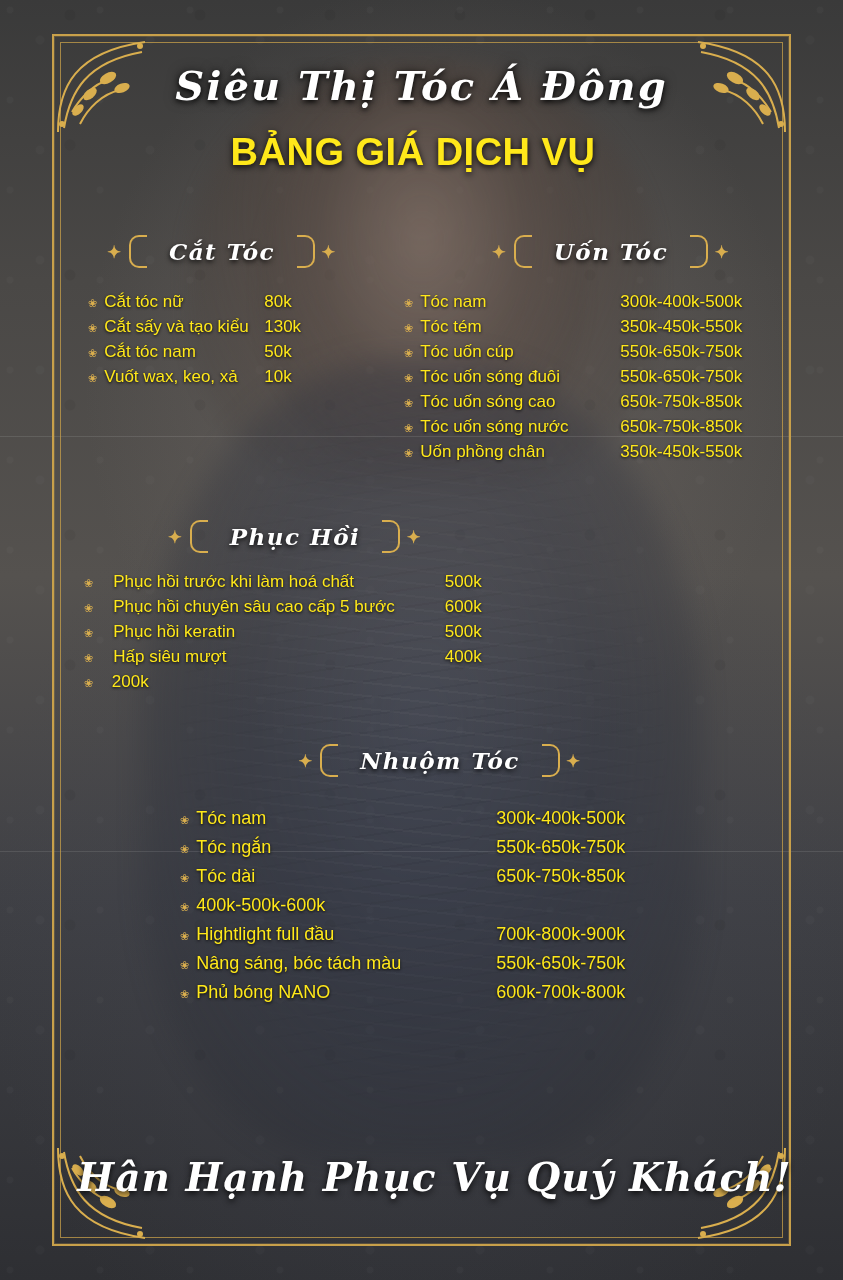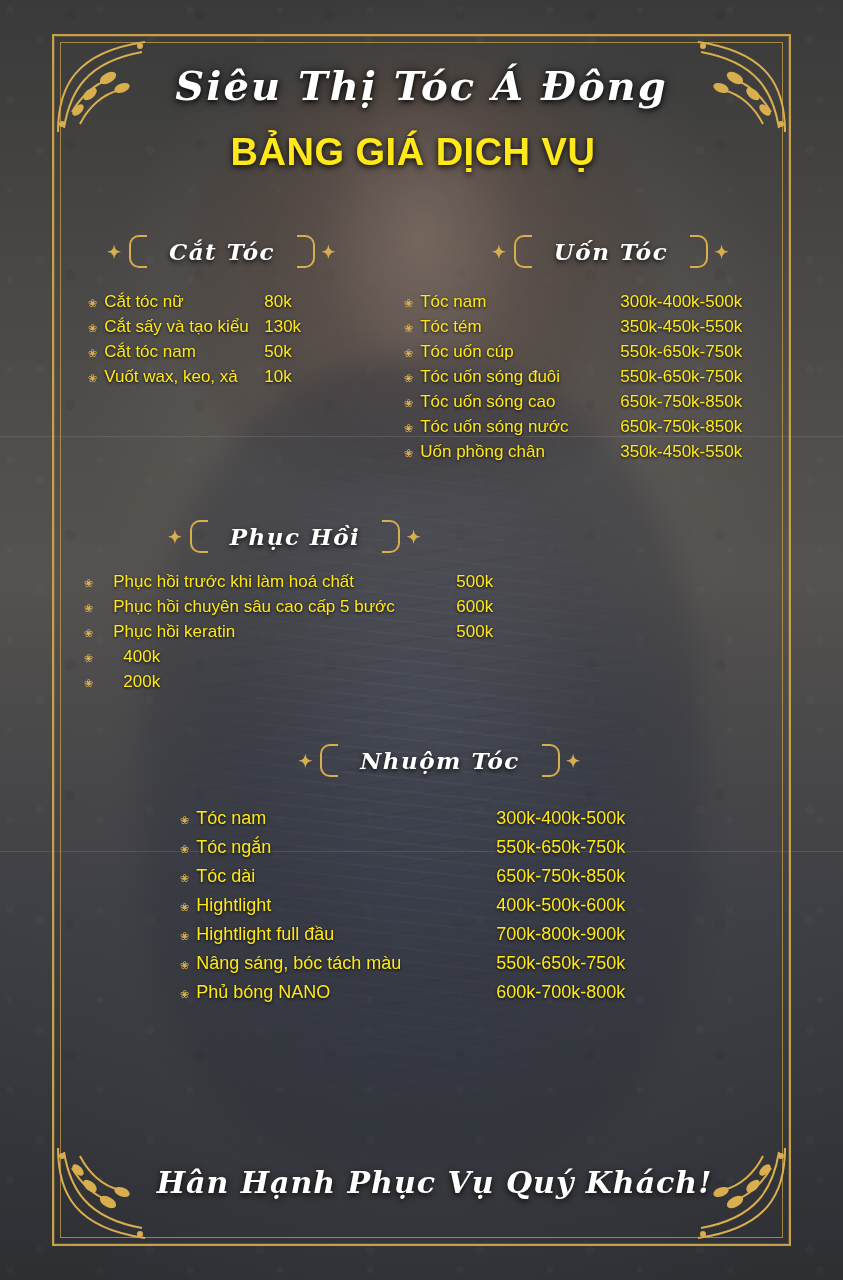--- a/index.html
+++ b/index.html
@@ -232,38 +232,38 @@
   #list-cat .price { width: 52px; }
 
   #sec-uon-head { left: 476px; top: 233px; width: 270px; }
   #list-uon { left: 404px; top: 292px; width: 380px; }
   #list-uon .label { width: 200px; }
   #list-uon .price { width: 160px; text-align: left; }
 
   #sec-phuc-head { left: 170px; top: 518px; width: 250px; }
   #list-phuc { left: 84px; top: 572px; width: 420px; }
   #list-phuc .label { width: 320px; margin-left: 13px; }
-  #list-phuc .price { width: 60px; text-align: right; }
+  #list-phuc .price { width: 60px; text-align: center; }
 
   #sec-nhuom-head { left: 300px; top: 742px; width: 280px; }
   #list-nhuom { left: 180px; top: 808px; width: 520px; }
   #list-nhuom .label { width: 300px; }
   #list-nhuom .price { width: 170px; text-align: left; }
   #list-nhuom .row { margin-bottom: 8px; }
   #list-nhuom .label, #list-nhuom .price { font-size: 18px; }
 
   .footer {
     position: absolute;
     left: 0; right: 0;
     bottom: 80px;
     text-align: center;
     font-family: "DejaVu Serif", serif;
     font-style: italic;
     font-weight: bold;
-    font-size: 30px;
+    font-size: 39px;
     letter-spacing: 1px;
     color: #ffffff;
     text-shadow: 0 2px 6px rgba(0,0,0,0.9);
     padding-left: 26px;
   }
 
   .scanline {
     position: absolute;
     left: 0; right: 0;
     height: 1px;
@@ -462,20 +462,21 @@
         <span class="label">Phục hồi chuyên sâu cao cấp 5 bước</span>
         <span class="price">600k</span>
       </div>
       <div class="row">
         <span class="bullet">❀</span>
         <span class="label">Phục hồi keratin</span>
         <span class="price">500k</span>
       </div>
       <div class="row">
         <span class="bullet">❀</span>
+        <span class="label">Hấp siêu mượt</span>
         <span class="price">400k</span>
       </div>
       <div class="row">
         <span class="bullet">❀</span>
         <span class="price">200k</span>
       </div>
     </div>
 
     <div class="sec-head" id="sec-nhuom-head">
       <span class="band">
@@ -495,21 +496,20 @@
         <span class="label">Tóc ngắn</span>
         <span class="price">550k-650k-750k</span>
       </div>
       <div class="row">
         <span class="bullet">❀</span>
         <span class="label">Tóc dài</span>
         <span class="price">650k-750k-850k</span>
       </div>
       <div class="row">
         <span class="bullet">❀</span>
-        <span class="label">Hightlight</span>
         <span class="price">400k-500k-600k</span>
       </div>
       <div class="row">
         <span class="bullet">❀</span>
         <span class="label">Hightlight full đầu</span>
         <span class="price">700k-800k-900k</span>
       </div>
       <div class="row">
         <span class="bullet">❀</span>
         <span class="label">Nâng sáng, bóc tách màu</span>

